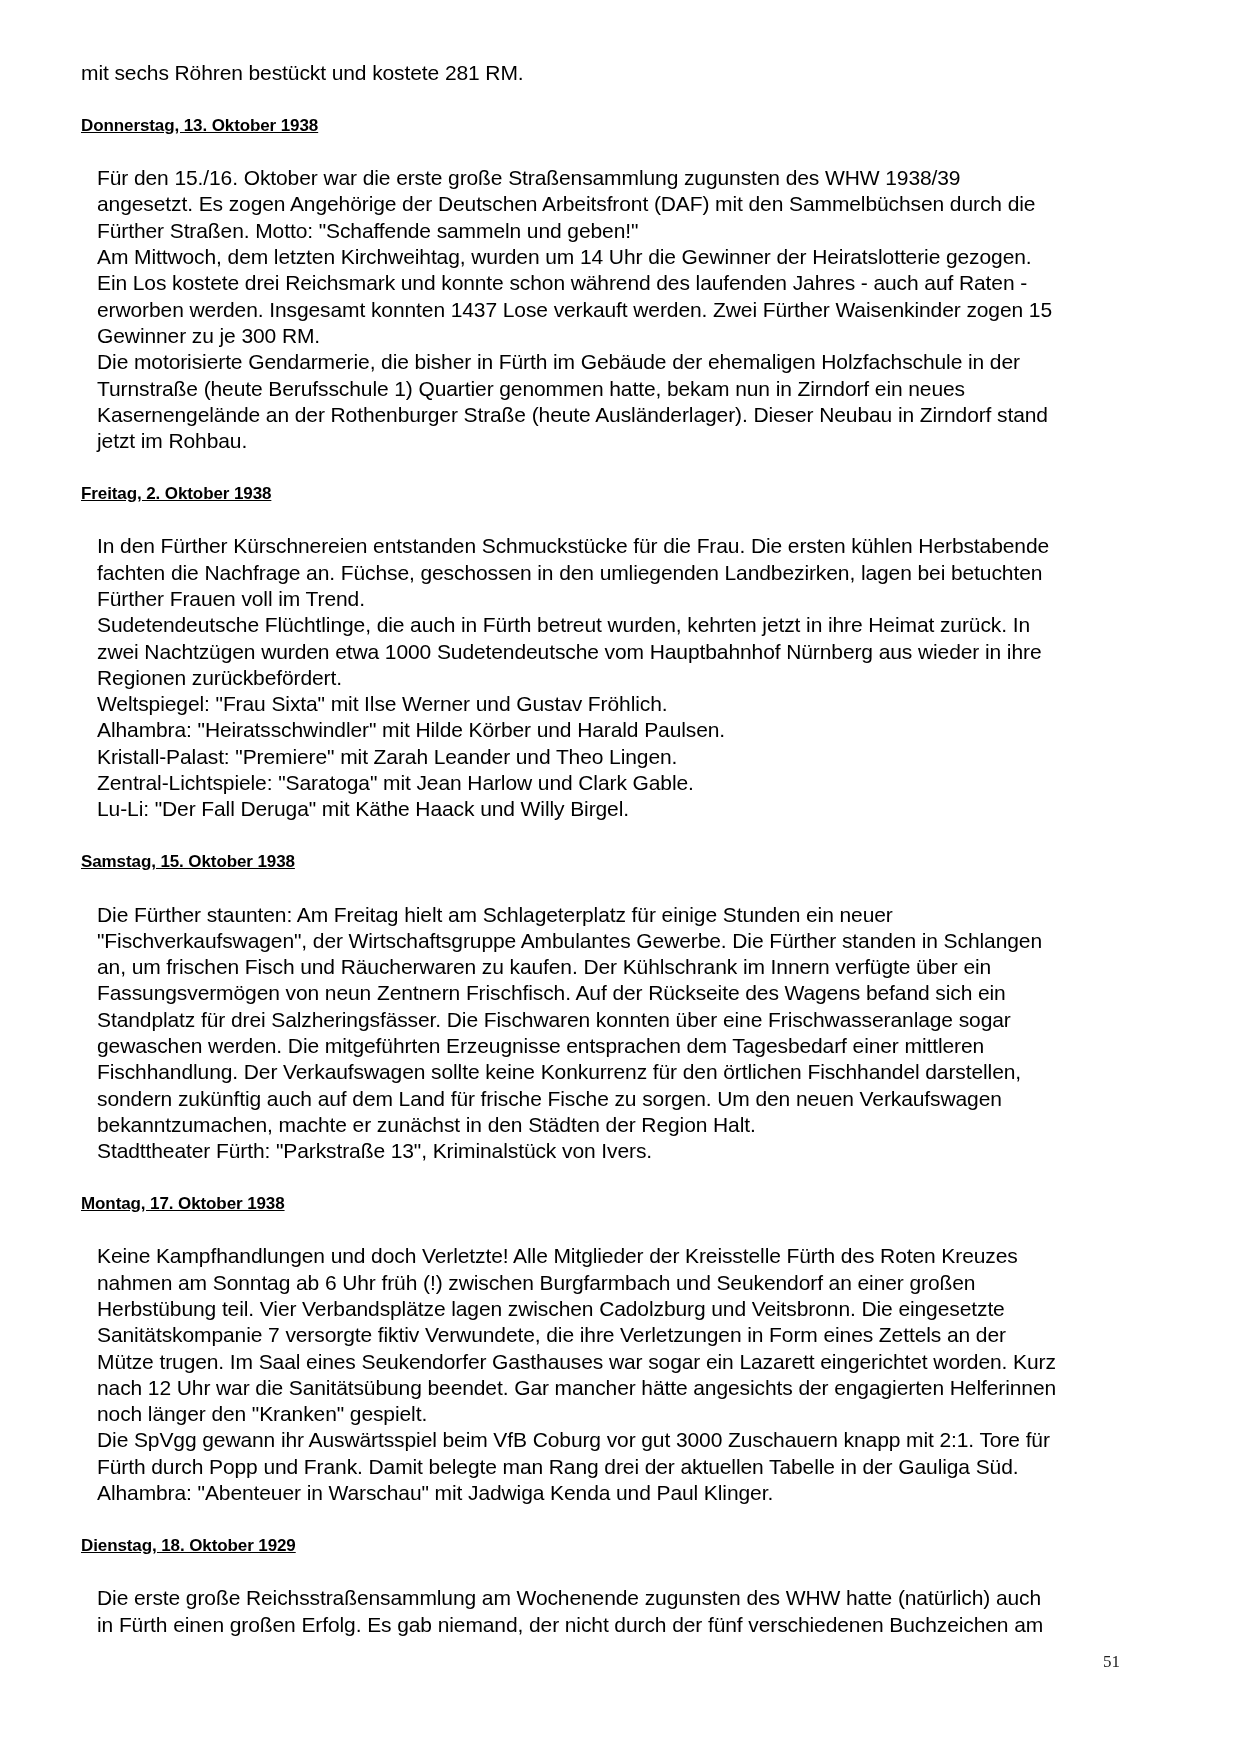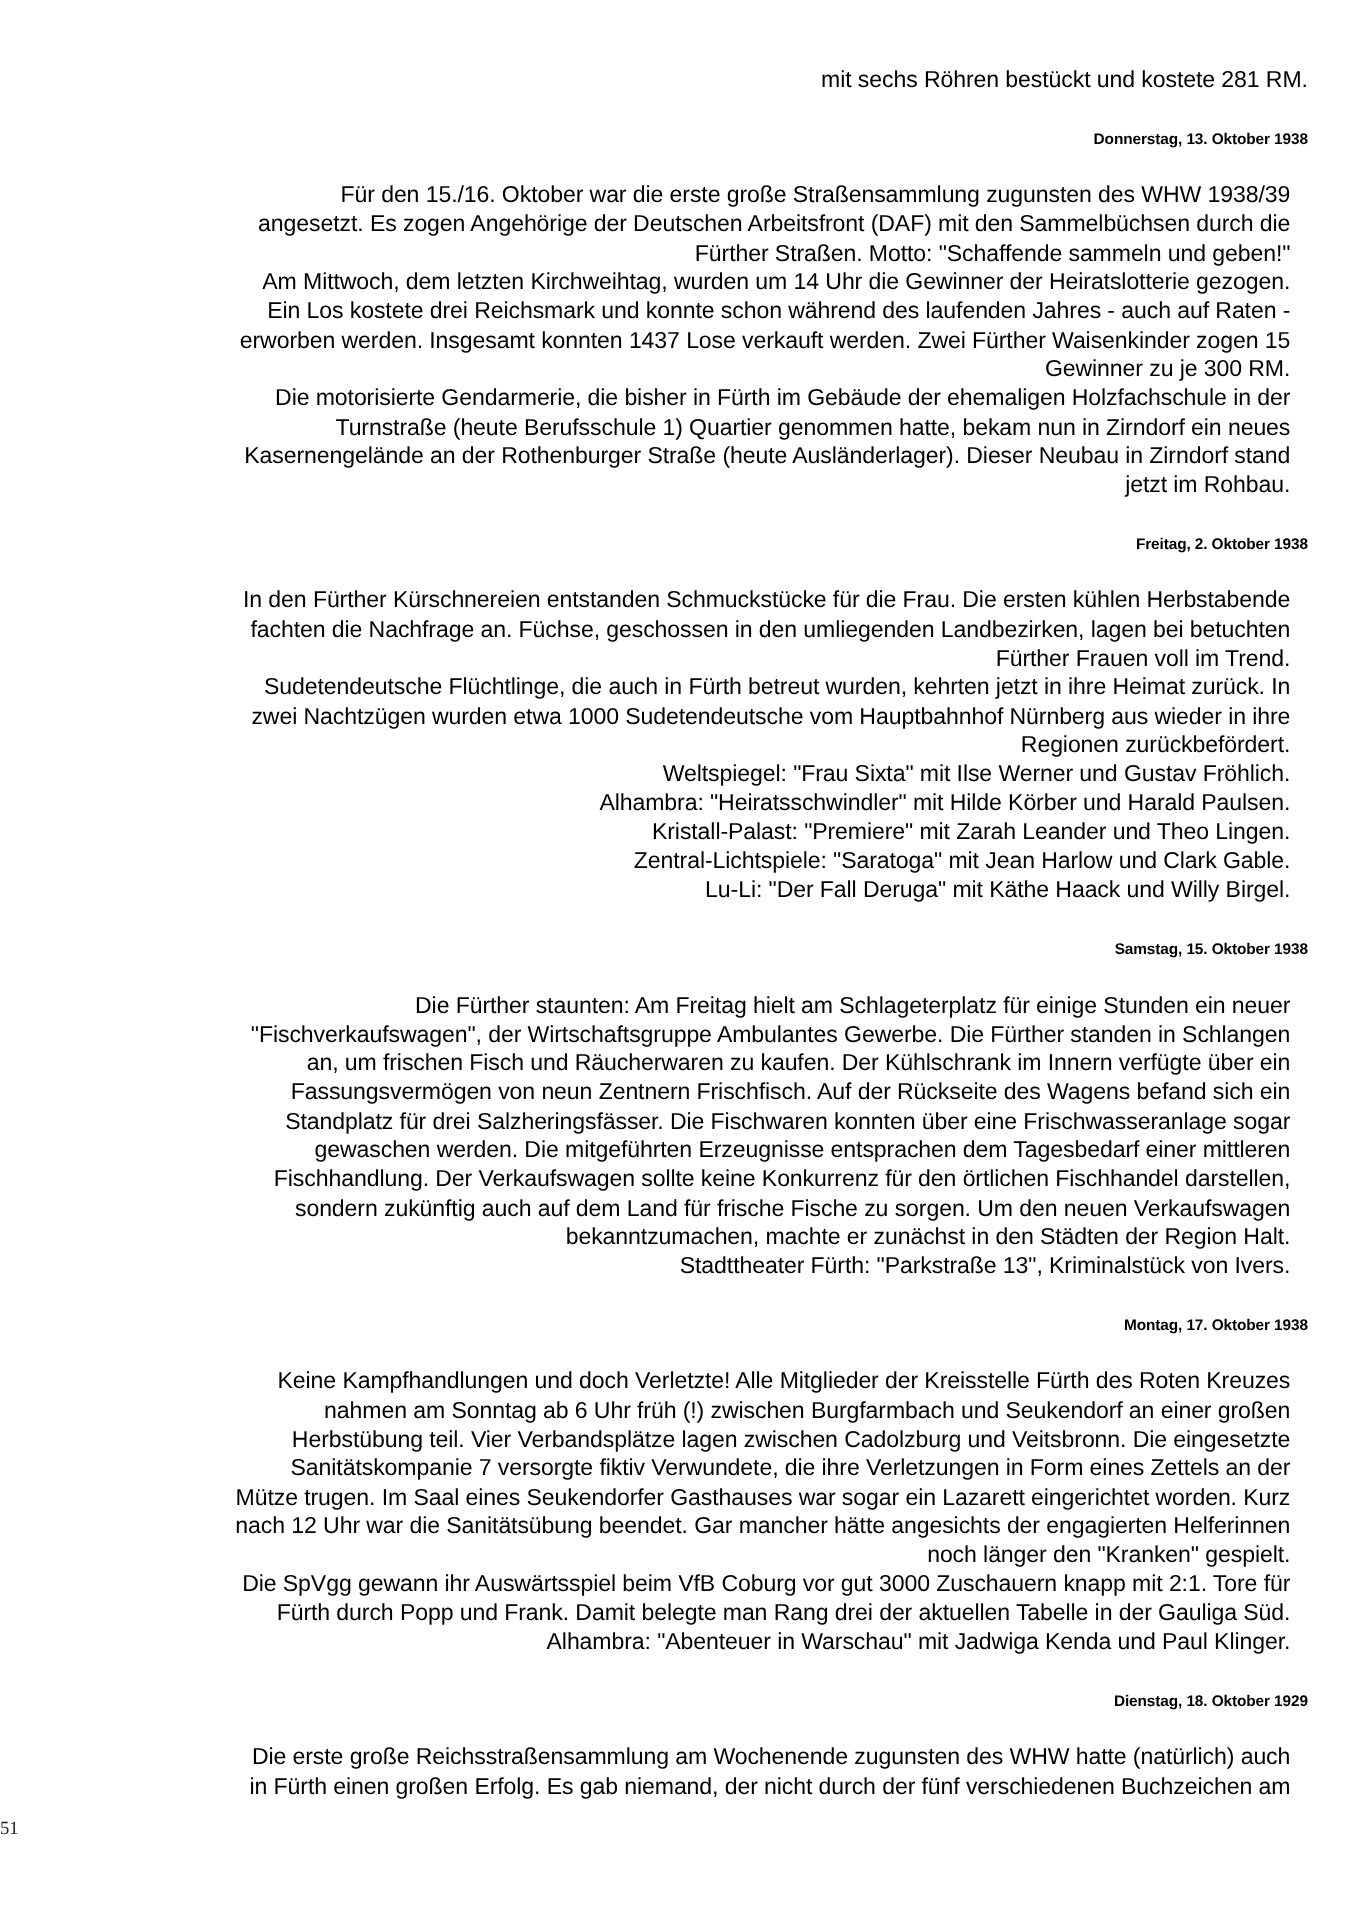--- a/index.html
+++ b/index.html
@@ -22,42 +22,42 @@
     background: #ffffff;
   }
   .content {
     position: absolute;
     top: 60px;
     left: 81px;
     width: 1108px;
     font-size: 21px;
     line-height: 26.3px;
     letter-spacing: -0.1px;
-    text-align: right;
   }
   .intro {
     margin: 0;
     white-space: pre-line;
   }
   .section-heading {
     margin: 26.3px 0;
     font-weight: bold;
-    font-size: 14px;
+    font-size: 17px;
     line-height: 26.3px;
+    text-decoration: underline;
   }
   .paragraph {
     margin: 16px;
     white-space: pre-line;
   }
   .page-footer {
     position: absolute;
     top: 1652px;
     left: 0;
     width: 1120px;
-    text-align: left;
+    text-align: right;
     font-family: "Liberation Serif", "DejaVu Serif", serif;
     font-size: 17px;
     line-height: 20px;
     color: #222222;
   }
 </style>
 </head>
 <body>
 
 <div class="page">

